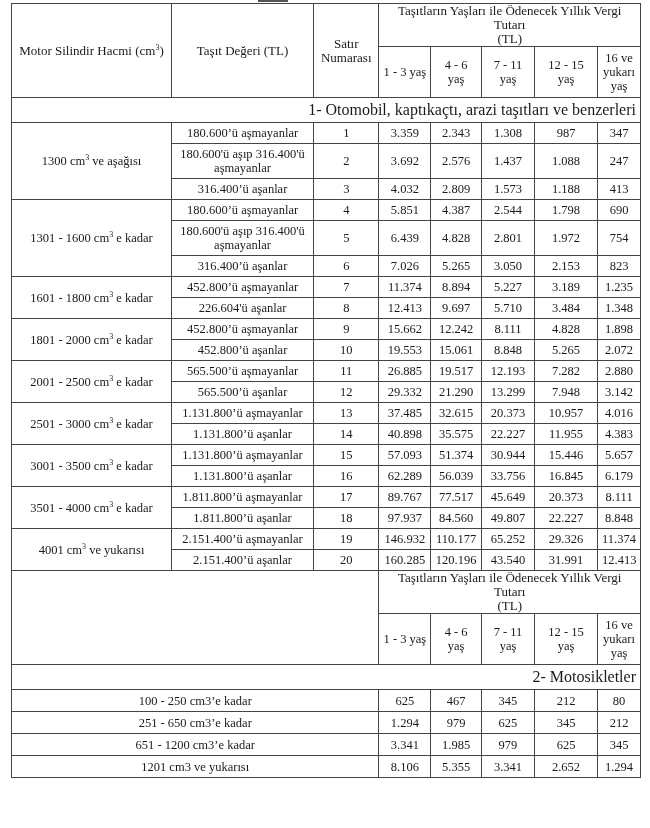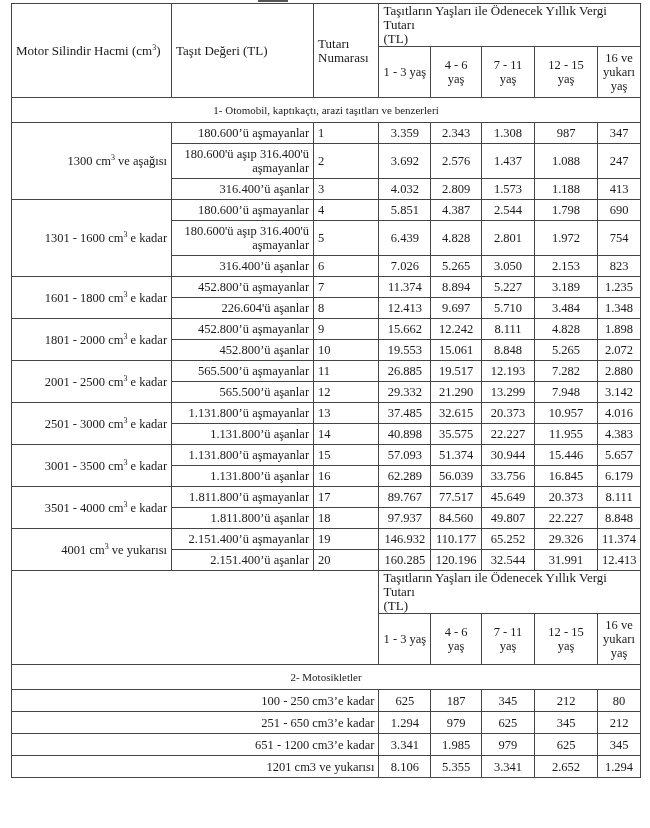--- a/index.html
+++ b/index.html
@@ -5,26 +5,26 @@
   html, body { margin: 0; padding: 0; background: #ffffff; }
   body { width: 650px; height: 828px; position: relative; overflow: hidden;
          font-family: "Liberation Serif", "DejaVu Serif", serif; color: #1a1a1a; }
   .topstrip { position: absolute; left: 0; top: 0; width: 650px; height: 4px; }
   .topstrip .mark { position: absolute; left: 258px; top: 0; width: 30px; height: 2px; background: #555; }
   table { position: absolute; left: 11px; top: 3px; border-collapse: collapse; table-layout: fixed;
           width: 630px; font-size: 12.5px; }
   td, th { border: 1px solid #444; padding: 0 4px; font-weight: normal; vertical-align: middle; line-height: 14px; }
   .c1 { width: 142px; } .c2 { width: 126px; } .c3 { width: 58px; }
   .c4 { width: 46px; } .c5 { width: 45px; } .c6 { width: 47px; } .c7 { width: 56px; } .c8 { width: 38px; }
-  .center { text-align: left; }
-  .left { text-align: right; }
+  .center { text-align: center; }
+  .left { text-align: center; }
   .hdr-title { height: 32px; text-align: center; font-size: 13px; }
   .hdr-sub td, .hdr-sub th { height: 50px; }
   .age { text-align: center; font-size: 12.5px; line-height: 14px; }
-  .section { height: 24px; text-align: center; font-size: 11px; }
+  .section { height: 24px; text-align: right; font-size: 16px; }
   tr.r2 td { height: 34px; }
   tr.rs td { height: 20px; }
   tr.moto td { height: 21px; }
   .num { text-align: center; }
   sup { font-size: 8px; vertical-align: super; line-height: 0; }
 </style>
 </head>
 <body>
 
 <div class="topstrip">
@@ -40,21 +40,21 @@
       <col class="c5">
       <col class="c6">
       <col class="c7">
       <col class="c8">
   </colgroup>
   <thead>
     <tr class="hdr-title">
       <th rowspan="2" class="center">Motor Silindir Hacmi (cm<sup>3</sup>)</th>
       <th rowspan="2" class="center">Taşıt Değeri (TL)</th>
       <th rowspan="2" class="center">
-        <span>Tutarı</span><br>
+        <span>Satır</span><br>
         <span>Numarası</span>
       </th>
       <th colspan="5" class="center">
         <span>Taşıtların Yaşları ile Ödenecek Yıllık Vergi Tutarı</span><br>
         <span>(TL)</span>
       </th>
     </tr>
     <tr class="hdr-sub" id="hdr-ages-1">
         <td class="age"><span>1 - 3 yaş</span></td>
         <td class="age"><span>4 - 6 yaş</span></td>
@@ -245,21 +245,21 @@
         <td class="num">110.177</td>
         <td class="num">65.252</td>
         <td class="num">29.326</td>
         <td class="num">11.374</td>
       </tr>
       <tr class="rs">
         <td class="left">2.151.400’ü aşanlar</td>
         <td class="center">20</td>
         <td class="num">160.285</td>
         <td class="num">120.196</td>
-        <td class="num">32.544</td>
+        <td class="num">43.540</td>
         <td class="num">31.991</td>
         <td class="num">12.413</td>
       </tr>
     </tbody>
   <tbody>
     <tr class="hdr-title">
       <td colspan="3" rowspan="2"></td>
       <td colspan="5" class="center">
         <span>Taşıtların Yaşları ile Ödenecek Yıllık Vergi Tutarı</span><br>
         <span>(TL)</span>
@@ -273,21 +273,21 @@
         <td class="age"><span>16 ve</span><br><span>yukarı</span><br><span>yaş</span></td>
       </tr>
   </tbody>
   <tbody id="sec2-body">
     <tr>
         <td colspan="8" class="section">2- Motosikletler</td>
       </tr>
   <tr class="moto">
         <td colspan="3" class="left">100 - 250 cm3’e kadar</td>
         <td class="num">625</td>
-        <td class="num">187</td>
+        <td class="num">467</td>
         <td class="num">345</td>
         <td class="num">212</td>
         <td class="num">80</td>
       </tr>
       <tr class="moto">
         <td colspan="3" class="left">251 - 650 cm3’e kadar</td>
         <td class="num">1.294</td>
         <td class="num">979</td>
         <td class="num">625</td>
         <td class="num">345</td>

